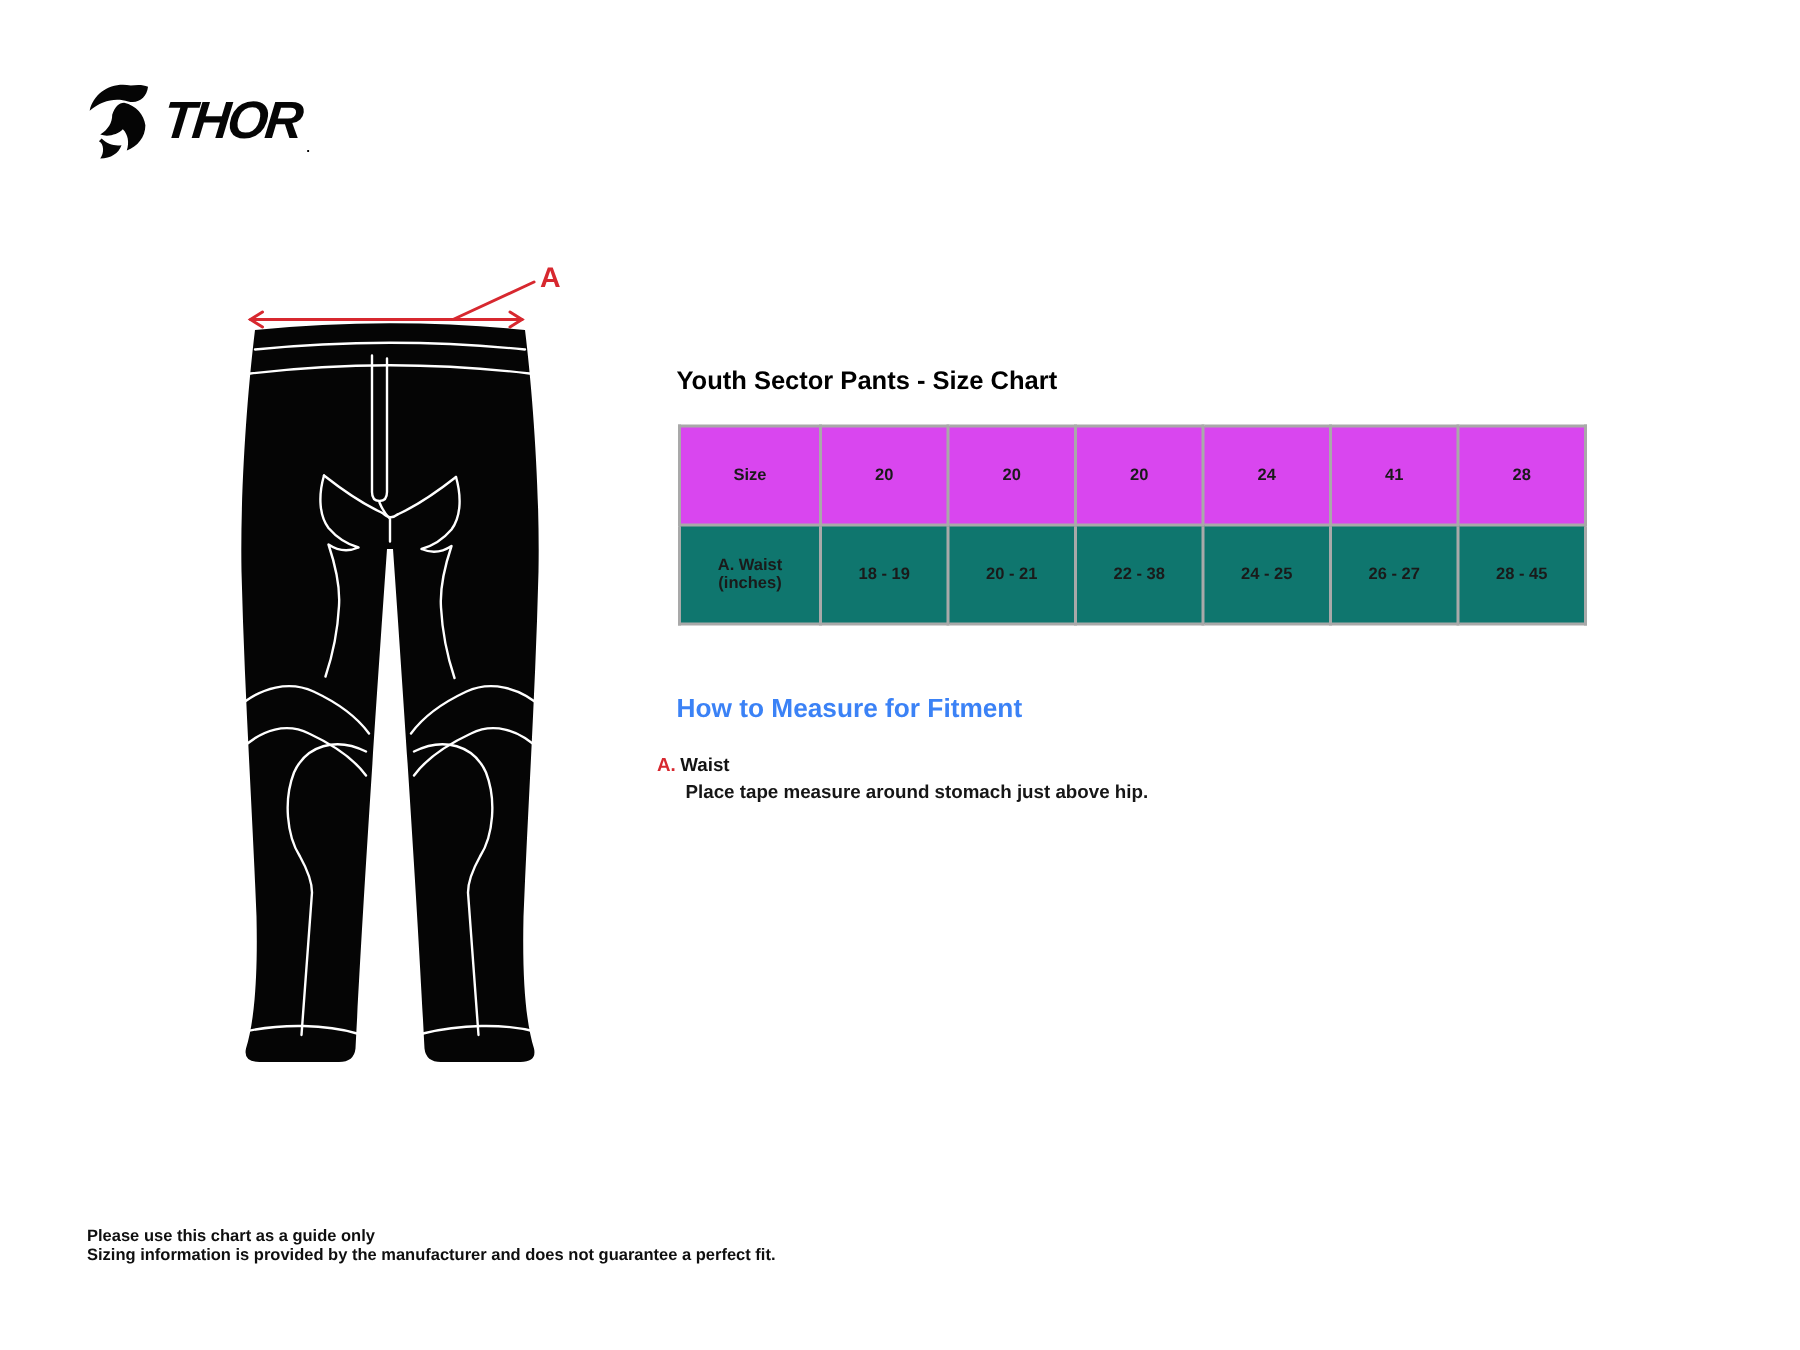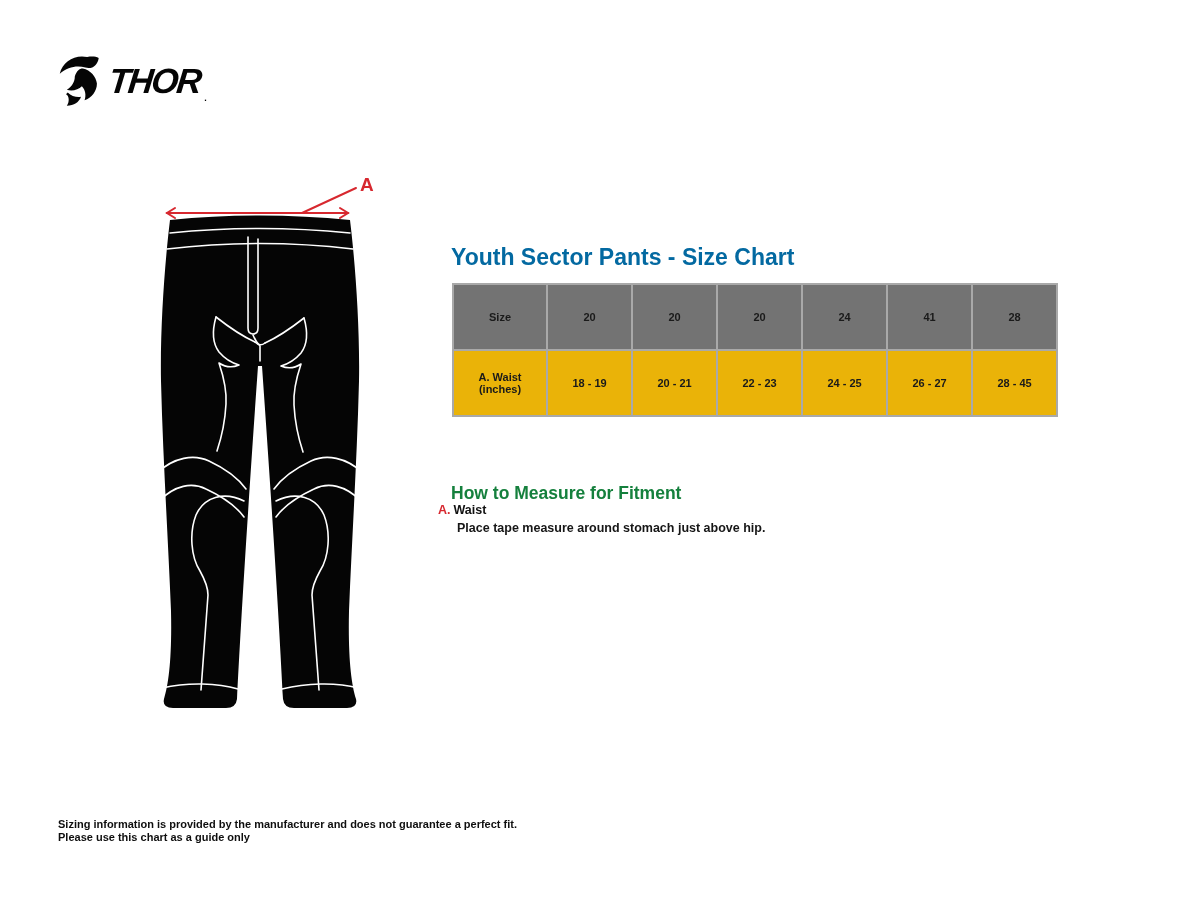--- a/index.html
+++ b/index.html
@@ -18,30 +18,30 @@
   .tm-dot{font-size:9px;font-weight:bold;color:#050505;align-self:flex-end;margin:0 0 3px -1px;}
 
   
   .diagram{left:148px;top:165px;width:235px;height:555px;}
   .sil{fill:#050505;stroke:none;}
   .seam{fill:none;stroke:#ffffff;stroke-width:1.6;stroke-linecap:round;stroke-linejoin:round;}
   .redline{fill:none;stroke:#d7282f;stroke-width:2;stroke-linecap:round;}
   .a-label{fill:#d7282f;font-weight:bold;font-size:19px;font-family:"Liberation Sans",sans-serif;}
 
   
-  .chart-title{left:451px;top:244px;font-size:23px;font-weight:bold;color:#0369a1;margin:0;}
+  .chart-title{left:451px;top:244px;font-size:17px;font-weight:bold;color:#000000;margin:0;}
   .size-table{left:452px;top:283px;border-collapse:collapse;table-layout:fixed;}
   .size-table td{
     border:2px solid #a9a9a9;text-align:center;vertical-align:middle;
     font-size:11px;font-weight:bold;color:#1a1a1a;height:64px;padding:0 4px;
   }
-  .size-table tr.r1 td{background:#737373;}
-  .size-table tr.r2 td{background:#eab308;}
+  .size-table tr.r1 td{background:#d946ef;}
+  .size-table tr.r2 td{background:#0f766e;}
 
-  .howto-title{left:451px;top:483px;font-size:17.5px;font-weight:bold;color:#15803d;margin:0;}
+  .howto-title{left:451px;top:462px;font-size:17.5px;font-weight:bold;color:#3b82f6;margin:0;}
   .measure-name{left:438px;top:503px;font-size:12.5px;font-weight:bold;color:#121212;}
   .measure-name .red{color:#d7282f;margin-right:3px;}
   .measure-desc{left:457px;top:521px;font-size:12.5px;font-weight:bold;color:#161616;}
 
   
   .disclaimer{left:58px;top:818px;font-size:11px;line-height:12.5px;color:#0f0f0f;font-weight:bold;}
 </style>
 </head>
 <body>
 
@@ -132,30 +132,30 @@
       <td>20</td>
       <td>20</td>
       <td>24</td>
       <td>41</td>
       <td>28</td>
     </tr>
     <tr class="r2">
       <td>A. Waist (inches)</td>
       <td>18 - 19</td>
       <td>20 - 21</td>
-      <td>22 - 23</td>
+      <td>22 - 38</td>
       <td>24 - 25</td>
       <td>26 - 27</td>
       <td>28 - 45</td>
     </tr>
   </tbody>
 </table>
 
 <h2 class="abs howto-title">How to Measure for Fitment</h2>
 <div class="abs measure-name">
   <span class="red">A.</span><span>Waist</span>
 </div>
 <div class="abs measure-desc">Place tape measure around stomach just above hip.</div>
 
 <footer class="abs disclaimer">
+  <div>Please use this chart as a guide only</div>
   <div>Sizing information is provided by the manufacturer and does not guarantee a perfect fit.</div>
-  <div>Please use this chart as a guide only</div>
 </footer>
 
 </body></html>

